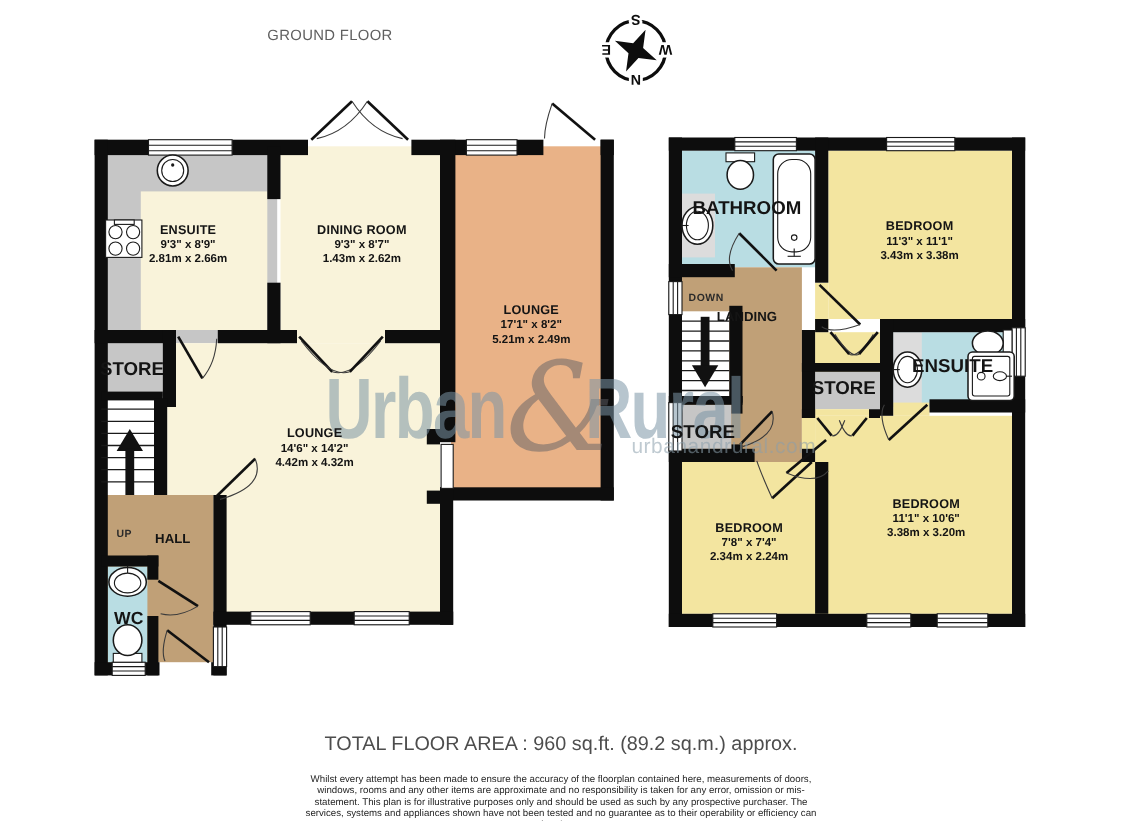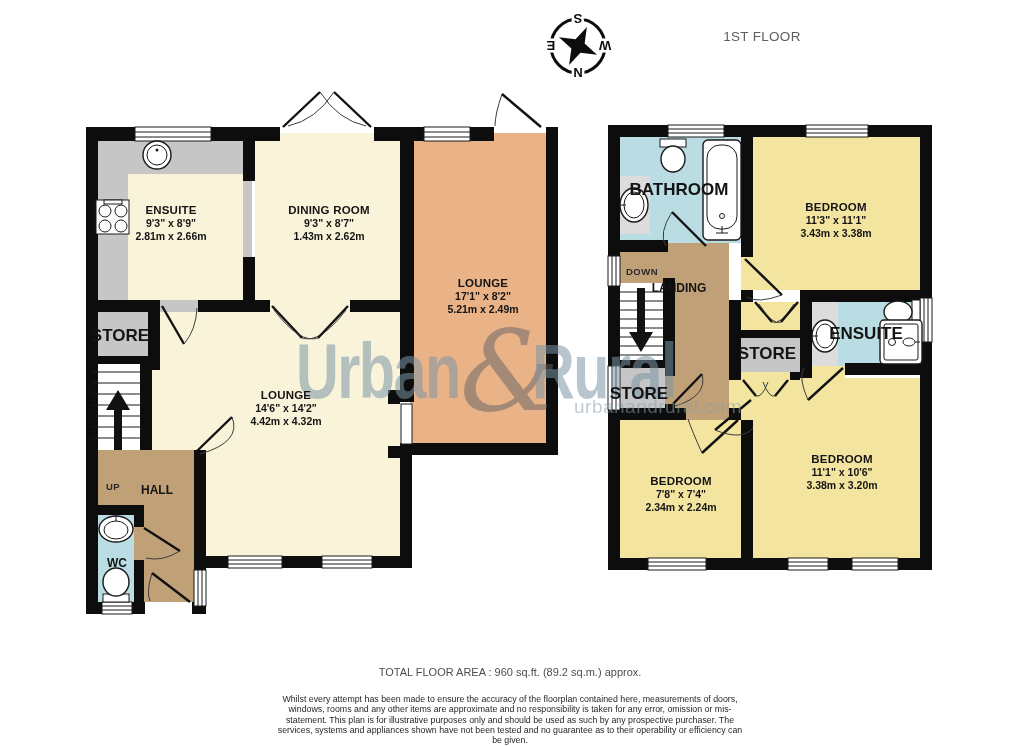--- a/index.html
+++ b/index.html
@@ -31,21 +31,21 @@
   .watermark{position:absolute;left:296px;top:336px;pointer-events:none;white-space:nowrap}
   .wm-word{display:inline-block;font-size:78px;font-weight:bold;
            color:rgba(124,150,166,.55);transform:scaleX(.76);transform-origin:left bottom;
            letter-spacing:-2px;line-height:70px;vertical-align:top}
   .wm-amp{display:inline-block;font-family:"DejaVu Serif",serif;font-style:italic;
           font-size:112px;line-height:86px;color:rgba(96,96,102,.5);
           margin:-8px -32px 0 -56px;vertical-align:top}
   .wm-site{position:absolute;left:574px;top:396px;font-size:19px;letter-spacing:.5px;
            color:rgba(138,158,172,.55);pointer-events:none}
   .footer{position:absolute;left:0;right:0;top:666px;text-align:center;color:#1f1f1f}
-  .footer .total{font-size:11px;color:#4d4d4d;margin-bottom:6px}
+  .footer .total{font-size:18px;color:#4d4d4d;margin-bottom:6px}
   .footer .disc{width:472px;margin:16px auto;font-size:8.8px;line-height:10.3px}
   .footer .credit{font-size:8.8px;line-height:10.3px}
 </style>
 </head>
 <body style="--wall: #0d0d0d; --cream: #f9f3da; --garage: #e9b287; --bedroom: #f3e5a0; --wet: #b9dde3; --hall: #c0a077; --store: #c6c6c6;">
 
 <svg width="1020" height="746" viewBox="0 0 1020 746">
 
   <g>
 
@@ -330,23 +330,23 @@
 </svg>
 
 <div class="watermark">
   <span class="wm-word">Urban</span>
   <span class="wm-amp">&amp;</span>
   <span class="wm-word">Rural</span>
 </div>
 <div class="wm-site">urbanandrural.com</div>
 
 <div class="floor-header" style="left:160px;top:24px;width:280px">
+  <div class="t">GROUND FLOOR</div>
 </div>
 <div class="floor-header" style="left:622px;top:29px;width:280px">
-  <div class="t">1ST FLOOR</div>
 </div>
 
 <div class="room-label" style="left:171px;top:223px">
   <div class="room-name">ENSUITE</div>
   <div class="room-dim">9'3" x 8'9"</div>
   <div class="room-dim">2.81m x 2.66m</div>
 </div>
 <div class="room-label" style="left:329px;top:223px">
   <div class="room-name">DINING ROOM</div>
   <div class="room-dim">9'3" x 8'7"</div>
@@ -358,21 +358,21 @@
   <div class="room-dim">5.21m x 2.49m</div>
 </div>
 <div class="room-label" style="left:286px;top:408px">
   <div class="room-name">LOUNGE</div>
   <div class="room-dim">14'6" x 14'2"</div>
   <div class="room-dim">4.42m x 4.32m</div>
 </div>
 <div class="room-label tag" style="left:120px;top:335px">STORE</div>
 <div class="room-label dir" style="left:113px;top:486px">UP</div>
 <div class="room-label" style="left:157px;top:490px;font-size:12px">HALL</div>
-<div class="room-label" style="left:117px;top:563px;font-size:12px">WC</div>
+<div class="room-label" style="left:117px;top:563px;font-size:16px">WC</div>
 
 <div class="room-label tag" style="left:679px;top:189px">BATHROOM</div>
 <div class="room-label" style="left:836px;top:220px">
   <div class="room-name">BEDROOM</div>
   <div class="room-dim">11'3" x 11'1"</div>
   <div class="room-dim">3.43m x 3.38m</div>
 </div>
 <div class="room-label dir" style="left:642px;top:271px">DOWN</div>
 <div class="room-label" style="left:679px;top:288px;font-size:12px">LANDING</div>
 <div class="room-label tag" style="left:639px;top:393px">STORE</div>

